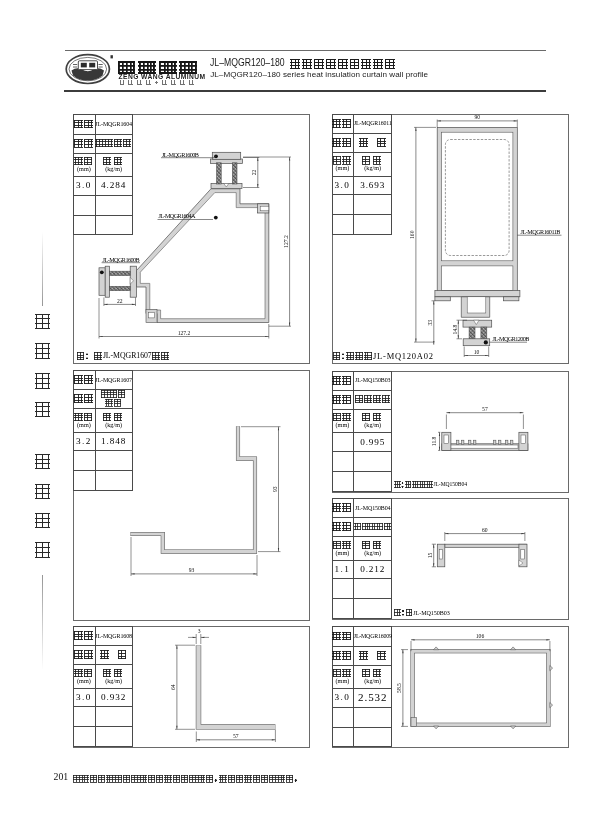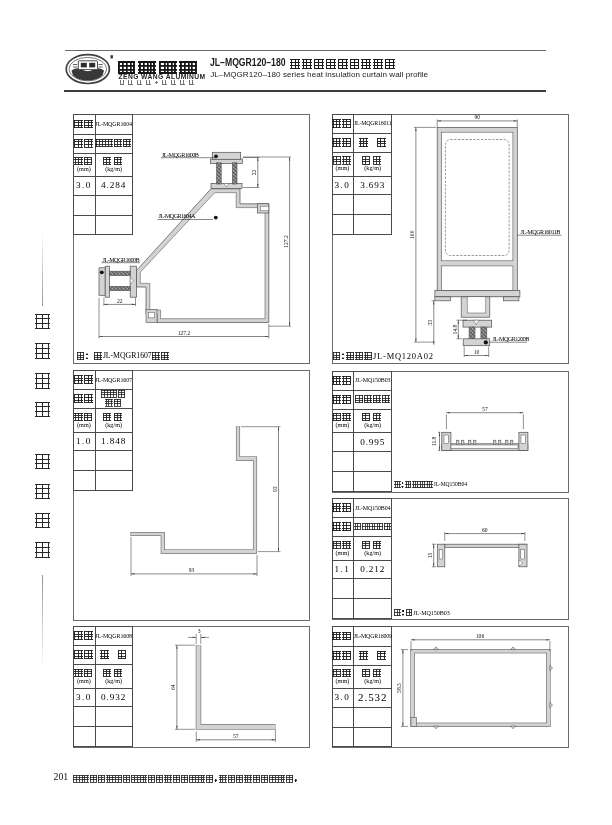--- a/index.html
+++ b/index.html
@@ -25,21 +25,21 @@
 <rect x="20.8" y="12.8" width="6" height="4.6" fill="#2c2c2c"></rect>
 <rect x="29.2" y="12.8" width="6" height="4.6" fill="#2c2c2c"></rect>
 <rect x="50.5" y="5.2" width="2.4" height="3.2" fill="#333"></rect>
 </svg>
 <div class="abs" style="left:117.6px;top:61.3px;width:17.8px;height:13px;background:linear-gradient(#161616,#161616) 0 0/100% 2px no-repeat,linear-gradient(#161616,#161616) 0 36%/100% 1.8px no-repeat,linear-gradient(#161616,#161616) 0 72%/100% 1.8px no-repeat,linear-gradient(#161616,#161616) 0 100%/100% 2px no-repeat,linear-gradient(#161616,#161616) 4% 0/1.9px 100% no-repeat,linear-gradient(#161616,#161616) 30% 0/1.7px 100% no-repeat,linear-gradient(#161616,#161616) 52% 0/1.7px 100% no-repeat,linear-gradient(#161616,#161616) 74% 0/1.7px 100% no-repeat,linear-gradient(#161616,#161616) 96% 0/1.9px 100% no-repeat;"></div>
 <div class="abs" style="left:138.2px;top:61.3px;width:17.8px;height:13px;background:linear-gradient(#161616,#161616) 0 0/100% 2px no-repeat,linear-gradient(#161616,#161616) 0 36%/100% 1.8px no-repeat,linear-gradient(#161616,#161616) 0 72%/100% 1.8px no-repeat,linear-gradient(#161616,#161616) 0 100%/100% 2px no-repeat,linear-gradient(#161616,#161616) 4% 0/1.9px 100% no-repeat,linear-gradient(#161616,#161616) 30% 0/1.7px 100% no-repeat,linear-gradient(#161616,#161616) 52% 0/1.7px 100% no-repeat,linear-gradient(#161616,#161616) 74% 0/1.7px 100% no-repeat,linear-gradient(#161616,#161616) 96% 0/1.9px 100% no-repeat;"></div>
 <div class="abs" style="left:158.8px;top:61.3px;width:17.8px;height:13px;background:linear-gradient(#161616,#161616) 0 0/100% 2px no-repeat,linear-gradient(#161616,#161616) 0 36%/100% 1.8px no-repeat,linear-gradient(#161616,#161616) 0 72%/100% 1.8px no-repeat,linear-gradient(#161616,#161616) 0 100%/100% 2px no-repeat,linear-gradient(#161616,#161616) 4% 0/1.9px 100% no-repeat,linear-gradient(#161616,#161616) 30% 0/1.7px 100% no-repeat,linear-gradient(#161616,#161616) 52% 0/1.7px 100% no-repeat,linear-gradient(#161616,#161616) 74% 0/1.7px 100% no-repeat,linear-gradient(#161616,#161616) 96% 0/1.9px 100% no-repeat;"></div>
 <div class="abs" style="left:179.4px;top:61.3px;width:17.8px;height:13px;background:linear-gradient(#161616,#161616) 0 0/100% 2px no-repeat,linear-gradient(#161616,#161616) 0 36%/100% 1.8px no-repeat,linear-gradient(#161616,#161616) 0 72%/100% 1.8px no-repeat,linear-gradient(#161616,#161616) 0 100%/100% 2px no-repeat,linear-gradient(#161616,#161616) 4% 0/1.9px 100% no-repeat,linear-gradient(#161616,#161616) 30% 0/1.7px 100% no-repeat,linear-gradient(#161616,#161616) 52% 0/1.7px 100% no-repeat,linear-gradient(#161616,#161616) 74% 0/1.7px 100% no-repeat,linear-gradient(#161616,#161616) 96% 0/1.9px 100% no-repeat;"></div>
 <div class="t" style="left:118.5px;top:74.4px;font-family:'Liberation Sans';font-size:6.7px;font-weight:bold;letter-spacing:0.42px;color:#222">ZENG&nbsp;WANG&nbsp;ALUMINUM</div>
 <div class="t" style="left:119.5px;top:80.1px;opacity:.62;font-size:4.9px"><i class="z" style="width:4.9px;height:4.9px;margin-right:4.1px"></i><i class="z" style="width:4.9px;height:4.9px;margin-right:4.1px"></i><i class="z" style="width:4.9px;height:4.9px;margin-right:4.1px"></i><i class="z" style="width:4.9px;height:4.9px;margin-right:4.1px"></i><i class="zd" style="width:2.6px;height:4.9px;margin-right:4.1px"></i><i class="z" style="width:4.9px;height:4.9px;margin-right:4.1px"></i><i class="z" style="width:4.9px;height:4.9px;margin-right:4.1px"></i><i class="z" style="width:4.9px;height:4.9px;margin-right:4.1px"></i><i class="z" style="width:4.9px;height:4.9px;margin-right:4.1px"></i></div>
-<div class="t" style="left:210.2px;top:57.4px;font-family:'Liberation Sans';font-size:10.7px;font-weight:bold;color:#1a1a1a"><span style="display:inline-block;transform:scaleX(0.81);transform-origin:0 50%">JL–MQGR120–180</span></div>
+<div class="t" style="left:210.2px;top:57.4px;font-family:'Liberation Sans';font-size:10.7px;font-weight:normal;color:#1a1a1a"><span style="display:inline-block;transform:scaleX(0.81);transform-origin:0 50%">JL–MQGR120–180</span></div>
 <div class="t" style="left:290.4px;top:58.9px;font-size:9.9px"><i style="display:inline-block;vertical-align:top;width:9.9px;height:9.9px;margin-right:1.95px;background:linear-gradient(#1c1c1c,#1c1c1c) 0 0/100% 1.04px no-repeat,linear-gradient(#1c1c1c,#1c1c1c) 0 32%/100% 1.04px no-repeat,linear-gradient(#1c1c1c,#1c1c1c) 0 65%/100% 1.04px no-repeat,linear-gradient(#1c1c1c,#1c1c1c) 0 100%/100% 1.04px no-repeat,linear-gradient(#1c1c1c,#1c1c1c) 5% 0/1.04px 100% no-repeat,linear-gradient(#1c1c1c,#1c1c1c) 47% 0/1.04px 100% no-repeat,linear-gradient(#1c1c1c,#1c1c1c) 90% 0/1.04px 100% no-repeat"></i><i style="display:inline-block;vertical-align:top;width:9.9px;height:9.9px;margin-right:1.95px;background:linear-gradient(#1c1c1c,#1c1c1c) 0 0/100% 1.04px no-repeat,linear-gradient(#1c1c1c,#1c1c1c) 0 32%/100% 1.04px no-repeat,linear-gradient(#1c1c1c,#1c1c1c) 0 65%/100% 1.04px no-repeat,linear-gradient(#1c1c1c,#1c1c1c) 0 100%/100% 1.04px no-repeat,linear-gradient(#1c1c1c,#1c1c1c) 5% 0/1.04px 100% no-repeat,linear-gradient(#1c1c1c,#1c1c1c) 47% 0/1.04px 100% no-repeat,linear-gradient(#1c1c1c,#1c1c1c) 90% 0/1.04px 100% no-repeat"></i><i style="display:inline-block;vertical-align:top;width:9.9px;height:9.9px;margin-right:1.95px;background:linear-gradient(#1c1c1c,#1c1c1c) 0 0/100% 1.04px no-repeat,linear-gradient(#1c1c1c,#1c1c1c) 0 32%/100% 1.04px no-repeat,linear-gradient(#1c1c1c,#1c1c1c) 0 65%/100% 1.04px no-repeat,linear-gradient(#1c1c1c,#1c1c1c) 0 100%/100% 1.04px no-repeat,linear-gradient(#1c1c1c,#1c1c1c) 5% 0/1.04px 100% no-repeat,linear-gradient(#1c1c1c,#1c1c1c) 47% 0/1.04px 100% no-repeat,linear-gradient(#1c1c1c,#1c1c1c) 90% 0/1.04px 100% no-repeat"></i><i style="display:inline-block;vertical-align:top;width:9.9px;height:9.9px;margin-right:1.95px;background:linear-gradient(#1c1c1c,#1c1c1c) 0 0/100% 1.04px no-repeat,linear-gradient(#1c1c1c,#1c1c1c) 0 32%/100% 1.04px no-repeat,linear-gradient(#1c1c1c,#1c1c1c) 0 65%/100% 1.04px no-repeat,linear-gradient(#1c1c1c,#1c1c1c) 0 100%/100% 1.04px no-repeat,linear-gradient(#1c1c1c,#1c1c1c) 5% 0/1.04px 100% no-repeat,linear-gradient(#1c1c1c,#1c1c1c) 47% 0/1.04px 100% no-repeat,linear-gradient(#1c1c1c,#1c1c1c) 90% 0/1.04px 100% no-repeat"></i><i style="display:inline-block;vertical-align:top;width:9.9px;height:9.9px;margin-right:1.95px;background:linear-gradient(#1c1c1c,#1c1c1c) 0 0/100% 1.04px no-repeat,linear-gradient(#1c1c1c,#1c1c1c) 0 32%/100% 1.04px no-repeat,linear-gradient(#1c1c1c,#1c1c1c) 0 65%/100% 1.04px no-repeat,linear-gradient(#1c1c1c,#1c1c1c) 0 100%/100% 1.04px no-repeat,linear-gradient(#1c1c1c,#1c1c1c) 5% 0/1.04px 100% no-repeat,linear-gradient(#1c1c1c,#1c1c1c) 47% 0/1.04px 100% no-repeat,linear-gradient(#1c1c1c,#1c1c1c) 90% 0/1.04px 100% no-repeat"></i><i style="display:inline-block;vertical-align:top;width:9.9px;height:9.9px;margin-right:1.95px;background:linear-gradient(#1c1c1c,#1c1c1c) 0 0/100% 1.04px no-repeat,linear-gradient(#1c1c1c,#1c1c1c) 0 32%/100% 1.04px no-repeat,linear-gradient(#1c1c1c,#1c1c1c) 0 65%/100% 1.04px no-repeat,linear-gradient(#1c1c1c,#1c1c1c) 0 100%/100% 1.04px no-repeat,linear-gradient(#1c1c1c,#1c1c1c) 5% 0/1.04px 100% no-repeat,linear-gradient(#1c1c1c,#1c1c1c) 47% 0/1.04px 100% no-repeat,linear-gradient(#1c1c1c,#1c1c1c) 90% 0/1.04px 100% no-repeat"></i><i style="display:inline-block;vertical-align:top;width:9.9px;height:9.9px;margin-right:1.95px;background:linear-gradient(#1c1c1c,#1c1c1c) 0 0/100% 1.04px no-repeat,linear-gradient(#1c1c1c,#1c1c1c) 0 32%/100% 1.04px no-repeat,linear-gradient(#1c1c1c,#1c1c1c) 0 65%/100% 1.04px no-repeat,linear-gradient(#1c1c1c,#1c1c1c) 0 100%/100% 1.04px no-repeat,linear-gradient(#1c1c1c,#1c1c1c) 5% 0/1.04px 100% no-repeat,linear-gradient(#1c1c1c,#1c1c1c) 47% 0/1.04px 100% no-repeat,linear-gradient(#1c1c1c,#1c1c1c) 90% 0/1.04px 100% no-repeat"></i><i style="display:inline-block;vertical-align:top;width:9.9px;height:9.9px;margin-right:1.95px;background:linear-gradient(#1c1c1c,#1c1c1c) 0 0/100% 1.04px no-repeat,linear-gradient(#1c1c1c,#1c1c1c) 0 32%/100% 1.04px no-repeat,linear-gradient(#1c1c1c,#1c1c1c) 0 65%/100% 1.04px no-repeat,linear-gradient(#1c1c1c,#1c1c1c) 0 100%/100% 1.04px no-repeat,linear-gradient(#1c1c1c,#1c1c1c) 5% 0/1.04px 100% no-repeat,linear-gradient(#1c1c1c,#1c1c1c) 47% 0/1.04px 100% no-repeat,linear-gradient(#1c1c1c,#1c1c1c) 90% 0/1.04px 100% no-repeat"></i><i style="display:inline-block;vertical-align:top;width:9.9px;height:9.9px;margin-right:1.95px;background:linear-gradient(#1c1c1c,#1c1c1c) 0 0/100% 1.04px no-repeat,linear-gradient(#1c1c1c,#1c1c1c) 0 32%/100% 1.04px no-repeat,linear-gradient(#1c1c1c,#1c1c1c) 0 65%/100% 1.04px no-repeat,linear-gradient(#1c1c1c,#1c1c1c) 0 100%/100% 1.04px no-repeat,linear-gradient(#1c1c1c,#1c1c1c) 5% 0/1.04px 100% no-repeat,linear-gradient(#1c1c1c,#1c1c1c) 47% 0/1.04px 100% no-repeat,linear-gradient(#1c1c1c,#1c1c1c) 90% 0/1.04px 100% no-repeat"></i></div>
 <div class="t" style="left:210.2px;top:70.6px;font-family:'Liberation Sans';font-size:8.1px;color:#222;letter-spacing:0.05px">JL–MQGR120–180&nbsp;series&nbsp;heat&nbsp;insulation&nbsp;curtain&nbsp;wall&nbsp;profile</div>
 <div class="abs" style="left:42px;top:232px;width:1px;height:74px;background:linear-gradient(rgba(150,150,150,0),#969696)"></div>
 <div class="abs" style="left:42px;top:575px;width:1px;height:95px;background:linear-gradient(#969696,rgba(150,150,150,0))"></div>
 <div class="abs" style="left:34.8px;top:313.9px;width:15.4px;height:15.4px;background:linear-gradient(#2a2a2a,#2a2a2a) 0 0/100% 1.10px no-repeat,linear-gradient(#2a2a2a,#2a2a2a) 0 32%/100% 1.10px no-repeat,linear-gradient(#2a2a2a,#2a2a2a) 0 65%/100% 1.10px no-repeat,linear-gradient(#2a2a2a,#2a2a2a) 0 100%/100% 1.10px no-repeat,linear-gradient(#2a2a2a,#2a2a2a) 5% 0/1.10px 100% no-repeat,linear-gradient(#2a2a2a,#2a2a2a) 47% 0/1.10px 100% no-repeat,linear-gradient(#2a2a2a,#2a2a2a) 90% 0/1.10px 100% no-repeat"></div>
 <div class="abs" style="left:34.8px;top:343.3px;width:15.4px;height:15.4px;background:linear-gradient(#2a2a2a,#2a2a2a) 0 0/100% 1.10px no-repeat,linear-gradient(#2a2a2a,#2a2a2a) 0 32%/100% 1.10px no-repeat,linear-gradient(#2a2a2a,#2a2a2a) 0 65%/100% 1.10px no-repeat,linear-gradient(#2a2a2a,#2a2a2a) 0 100%/100% 1.10px no-repeat,linear-gradient(#2a2a2a,#2a2a2a) 5% 0/1.10px 100% no-repeat,linear-gradient(#2a2a2a,#2a2a2a) 47% 0/1.10px 100% no-repeat,linear-gradient(#2a2a2a,#2a2a2a) 90% 0/1.10px 100% no-repeat"></div>
 <div class="abs" style="left:34.8px;top:373.3px;width:15.4px;height:15.4px;background:linear-gradient(#2a2a2a,#2a2a2a) 0 0/100% 1.10px no-repeat,linear-gradient(#2a2a2a,#2a2a2a) 0 32%/100% 1.10px no-repeat,linear-gradient(#2a2a2a,#2a2a2a) 0 65%/100% 1.10px no-repeat,linear-gradient(#2a2a2a,#2a2a2a) 0 100%/100% 1.10px no-repeat,linear-gradient(#2a2a2a,#2a2a2a) 5% 0/1.10px 100% no-repeat,linear-gradient(#2a2a2a,#2a2a2a) 47% 0/1.10px 100% no-repeat,linear-gradient(#2a2a2a,#2a2a2a) 90% 0/1.10px 100% no-repeat"></div>
 <div class="abs" style="left:34.8px;top:401.8px;width:15.4px;height:15.4px;background:linear-gradient(#2a2a2a,#2a2a2a) 0 0/100% 1.10px no-repeat,linear-gradient(#2a2a2a,#2a2a2a) 0 32%/100% 1.10px no-repeat,linear-gradient(#2a2a2a,#2a2a2a) 0 65%/100% 1.10px no-repeat,linear-gradient(#2a2a2a,#2a2a2a) 0 100%/100% 1.10px no-repeat,linear-gradient(#2a2a2a,#2a2a2a) 5% 0/1.10px 100% no-repeat,linear-gradient(#2a2a2a,#2a2a2a) 47% 0/1.10px 100% no-repeat,linear-gradient(#2a2a2a,#2a2a2a) 90% 0/1.10px 100% no-repeat"></div>
 <div class="abs" style="left:34.8px;top:454.1px;width:15.4px;height:15.4px;background:linear-gradient(#2a2a2a,#2a2a2a) 0 0/100% 1.10px no-repeat,linear-gradient(#2a2a2a,#2a2a2a) 0 32%/100% 1.10px no-repeat,linear-gradient(#2a2a2a,#2a2a2a) 0 65%/100% 1.10px no-repeat,linear-gradient(#2a2a2a,#2a2a2a) 0 100%/100% 1.10px no-repeat,linear-gradient(#2a2a2a,#2a2a2a) 5% 0/1.10px 100% no-repeat,linear-gradient(#2a2a2a,#2a2a2a) 47% 0/1.10px 100% no-repeat,linear-gradient(#2a2a2a,#2a2a2a) 90% 0/1.10px 100% no-repeat"></div>
 <div class="abs" style="left:34.8px;top:483.8px;width:15.4px;height:15.4px;background:linear-gradient(#2a2a2a,#2a2a2a) 0 0/100% 1.10px no-repeat,linear-gradient(#2a2a2a,#2a2a2a) 0 32%/100% 1.10px no-repeat,linear-gradient(#2a2a2a,#2a2a2a) 0 65%/100% 1.10px no-repeat,linear-gradient(#2a2a2a,#2a2a2a) 0 100%/100% 1.10px no-repeat,linear-gradient(#2a2a2a,#2a2a2a) 5% 0/1.10px 100% no-repeat,linear-gradient(#2a2a2a,#2a2a2a) 47% 0/1.10px 100% no-repeat,linear-gradient(#2a2a2a,#2a2a2a) 90% 0/1.10px 100% no-repeat"></div>
@@ -109,21 +109,21 @@
 <div class="abs" style="left:94.6px;top:389.3px;width:38.0px;height:19.0px;display:flex;align-items:center;justify-content:center;">
     <div style="text-align:center;line-height:8.8px"><i style="display:inline-block;vertical-align:top;width:7.6px;height:7.6px;margin-right:0.8px;background:linear-gradient(#1c1c1c,#1c1c1c) 0 0/100% 0.80px no-repeat,linear-gradient(#1c1c1c,#1c1c1c) 0 32%/100% 0.80px no-repeat,linear-gradient(#1c1c1c,#1c1c1c) 0 65%/100% 0.80px no-repeat,linear-gradient(#1c1c1c,#1c1c1c) 0 100%/100% 0.80px no-repeat,linear-gradient(#1c1c1c,#1c1c1c) 5% 0/0.80px 100% no-repeat,linear-gradient(#1c1c1c,#1c1c1c) 47% 0/0.80px 100% no-repeat,linear-gradient(#1c1c1c,#1c1c1c) 90% 0/0.80px 100% no-repeat"></i><i style="display:inline-block;vertical-align:top;width:7.6px;height:7.6px;margin-right:0.8px;background:linear-gradient(#1c1c1c,#1c1c1c) 0 0/100% 0.80px no-repeat,linear-gradient(#1c1c1c,#1c1c1c) 0 32%/100% 0.80px no-repeat,linear-gradient(#1c1c1c,#1c1c1c) 0 65%/100% 0.80px no-repeat,linear-gradient(#1c1c1c,#1c1c1c) 0 100%/100% 0.80px no-repeat,linear-gradient(#1c1c1c,#1c1c1c) 5% 0/0.80px 100% no-repeat,linear-gradient(#1c1c1c,#1c1c1c) 47% 0/0.80px 100% no-repeat,linear-gradient(#1c1c1c,#1c1c1c) 90% 0/0.80px 100% no-repeat"></i><i style="display:inline-block;vertical-align:top;width:7.6px;height:7.6px;margin-right:0.8px;background:linear-gradient(#1c1c1c,#1c1c1c) 0 0/100% 0.80px no-repeat,linear-gradient(#1c1c1c,#1c1c1c) 0 32%/100% 0.80px no-repeat,linear-gradient(#1c1c1c,#1c1c1c) 0 65%/100% 0.80px no-repeat,linear-gradient(#1c1c1c,#1c1c1c) 0 100%/100% 0.80px no-repeat,linear-gradient(#1c1c1c,#1c1c1c) 5% 0/0.80px 100% no-repeat,linear-gradient(#1c1c1c,#1c1c1c) 47% 0/0.80px 100% no-repeat,linear-gradient(#1c1c1c,#1c1c1c) 90% 0/0.80px 100% no-repeat"></i><br><i style="display:inline-block;vertical-align:top;width:7.6px;height:7.6px;margin-right:0.8px;background:linear-gradient(#1c1c1c,#1c1c1c) 0 0/100% 0.80px no-repeat,linear-gradient(#1c1c1c,#1c1c1c) 0 32%/100% 0.80px no-repeat,linear-gradient(#1c1c1c,#1c1c1c) 0 65%/100% 0.80px no-repeat,linear-gradient(#1c1c1c,#1c1c1c) 0 100%/100% 0.80px no-repeat,linear-gradient(#1c1c1c,#1c1c1c) 5% 0/0.80px 100% no-repeat,linear-gradient(#1c1c1c,#1c1c1c) 47% 0/0.80px 100% no-repeat,linear-gradient(#1c1c1c,#1c1c1c) 90% 0/0.80px 100% no-repeat"></i><i style="display:inline-block;vertical-align:top;width:7.6px;height:7.6px;margin-right:0.8px;background:linear-gradient(#1c1c1c,#1c1c1c) 0 0/100% 0.80px no-repeat,linear-gradient(#1c1c1c,#1c1c1c) 0 32%/100% 0.80px no-repeat,linear-gradient(#1c1c1c,#1c1c1c) 0 65%/100% 0.80px no-repeat,linear-gradient(#1c1c1c,#1c1c1c) 0 100%/100% 0.80px no-repeat,linear-gradient(#1c1c1c,#1c1c1c) 5% 0/0.80px 100% no-repeat,linear-gradient(#1c1c1c,#1c1c1c) 47% 0/0.80px 100% no-repeat,linear-gradient(#1c1c1c,#1c1c1c) 90% 0/0.80px 100% no-repeat"></i></div>
   </div>
 <div class="abs" style="left:73.3px;top:408.3px;width:21.3px;height:23.6px;display:flex;align-items:center;justify-content:center;">
     <div style="text-align:center;line-height:6.8px;padding-top:1px"><i style="display:inline-block;vertical-align:top;width:8.2px;height:8.2px;margin-right:1.3px;background:linear-gradient(#1c1c1c,#1c1c1c) 0 0/100% 0.86px no-repeat,linear-gradient(#1c1c1c,#1c1c1c) 0 32%/100% 0.86px no-repeat,linear-gradient(#1c1c1c,#1c1c1c) 0 65%/100% 0.86px no-repeat,linear-gradient(#1c1c1c,#1c1c1c) 0 100%/100% 0.86px no-repeat,linear-gradient(#1c1c1c,#1c1c1c) 5% 0/0.86px 100% no-repeat,linear-gradient(#1c1c1c,#1c1c1c) 47% 0/0.86px 100% no-repeat,linear-gradient(#1c1c1c,#1c1c1c) 90% 0/0.86px 100% no-repeat"></i><i style="display:inline-block;vertical-align:top;width:8.2px;height:8.2px;margin-right:1.3px;background:linear-gradient(#1c1c1c,#1c1c1c) 0 0/100% 0.86px no-repeat,linear-gradient(#1c1c1c,#1c1c1c) 0 32%/100% 0.86px no-repeat,linear-gradient(#1c1c1c,#1c1c1c) 0 65%/100% 0.86px no-repeat,linear-gradient(#1c1c1c,#1c1c1c) 0 100%/100% 0.86px no-repeat,linear-gradient(#1c1c1c,#1c1c1c) 5% 0/0.86px 100% no-repeat,linear-gradient(#1c1c1c,#1c1c1c) 47% 0/0.86px 100% no-repeat,linear-gradient(#1c1c1c,#1c1c1c) 90% 0/0.86px 100% no-repeat"></i><br><span style="font-size:6.2px">(mm)</span></div>
   </div>
 <div class="abs" style="left:94.6px;top:408.3px;width:38.0px;height:23.6px;display:flex;align-items:center;justify-content:center;">
     <div style="text-align:center;line-height:6.8px;padding-top:1px"><i style="display:inline-block;vertical-align:top;width:8.2px;height:8.2px;margin-right:2.6px;background:linear-gradient(#1c1c1c,#1c1c1c) 0 0/100% 0.86px no-repeat,linear-gradient(#1c1c1c,#1c1c1c) 0 32%/100% 0.86px no-repeat,linear-gradient(#1c1c1c,#1c1c1c) 0 65%/100% 0.86px no-repeat,linear-gradient(#1c1c1c,#1c1c1c) 0 100%/100% 0.86px no-repeat,linear-gradient(#1c1c1c,#1c1c1c) 5% 0/0.86px 100% no-repeat,linear-gradient(#1c1c1c,#1c1c1c) 47% 0/0.86px 100% no-repeat,linear-gradient(#1c1c1c,#1c1c1c) 90% 0/0.86px 100% no-repeat"></i><i style="display:inline-block;vertical-align:top;width:8.2px;height:8.2px;margin-right:2.6px;background:linear-gradient(#1c1c1c,#1c1c1c) 0 0/100% 0.86px no-repeat,linear-gradient(#1c1c1c,#1c1c1c) 0 32%/100% 0.86px no-repeat,linear-gradient(#1c1c1c,#1c1c1c) 0 65%/100% 0.86px no-repeat,linear-gradient(#1c1c1c,#1c1c1c) 0 100%/100% 0.86px no-repeat,linear-gradient(#1c1c1c,#1c1c1c) 5% 0/0.86px 100% no-repeat,linear-gradient(#1c1c1c,#1c1c1c) 47% 0/0.86px 100% no-repeat,linear-gradient(#1c1c1c,#1c1c1c) 90% 0/0.86px 100% no-repeat"></i><br><span style="font-size:6.2px">(kg/m)</span></div>
   </div>
 <div class="abs" style="left:73.3px;top:431.9px;width:21.3px;height:18.5px;display:flex;align-items:center;justify-content:center;">
-    <span style="font-size:9.2px;letter-spacing:1.4px">1.0</span>
+    <span style="font-size:9.2px;letter-spacing:1.4px">3.2</span>
   </div>
 <div class="abs" style="left:94.6px;top:431.9px;width:38.0px;height:18.5px;display:flex;align-items:center;justify-content:center;">
     <span style="font-size:9.2px;letter-spacing:0.9px">1.848</span>
   </div>
 <div class="abs" style="left:73.3px;top:626.0px;width:59.3px;height:121.0px;border:0.8px solid #4a4a4a;box-sizing:border-box"></div>
 <div class="abs" style="left:73.3px;top:645.3px;width:59.3px;height:0.8px;background:#4a4a4a"></div>
 <div class="abs" style="left:73.3px;top:664.3px;width:59.3px;height:0.8px;background:#4a4a4a"></div>
 <div class="abs" style="left:73.3px;top:687.9px;width:59.3px;height:0.8px;background:#4a4a4a"></div>
 <div class="abs" style="left:73.3px;top:706.4px;width:59.3px;height:0.8px;background:#4a4a4a"></div>
 <div class="abs" style="left:73.3px;top:726.4px;width:59.3px;height:0.8px;background:#4a4a4a"></div>

